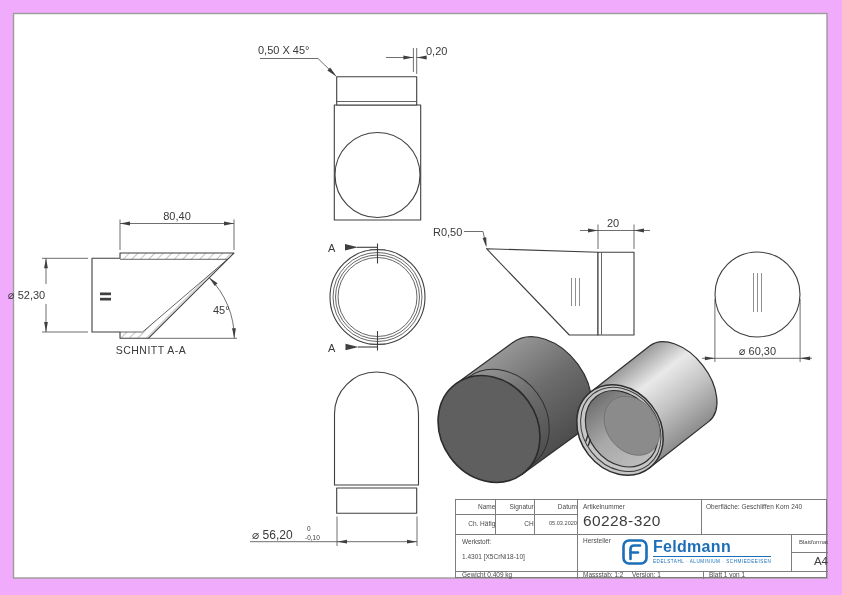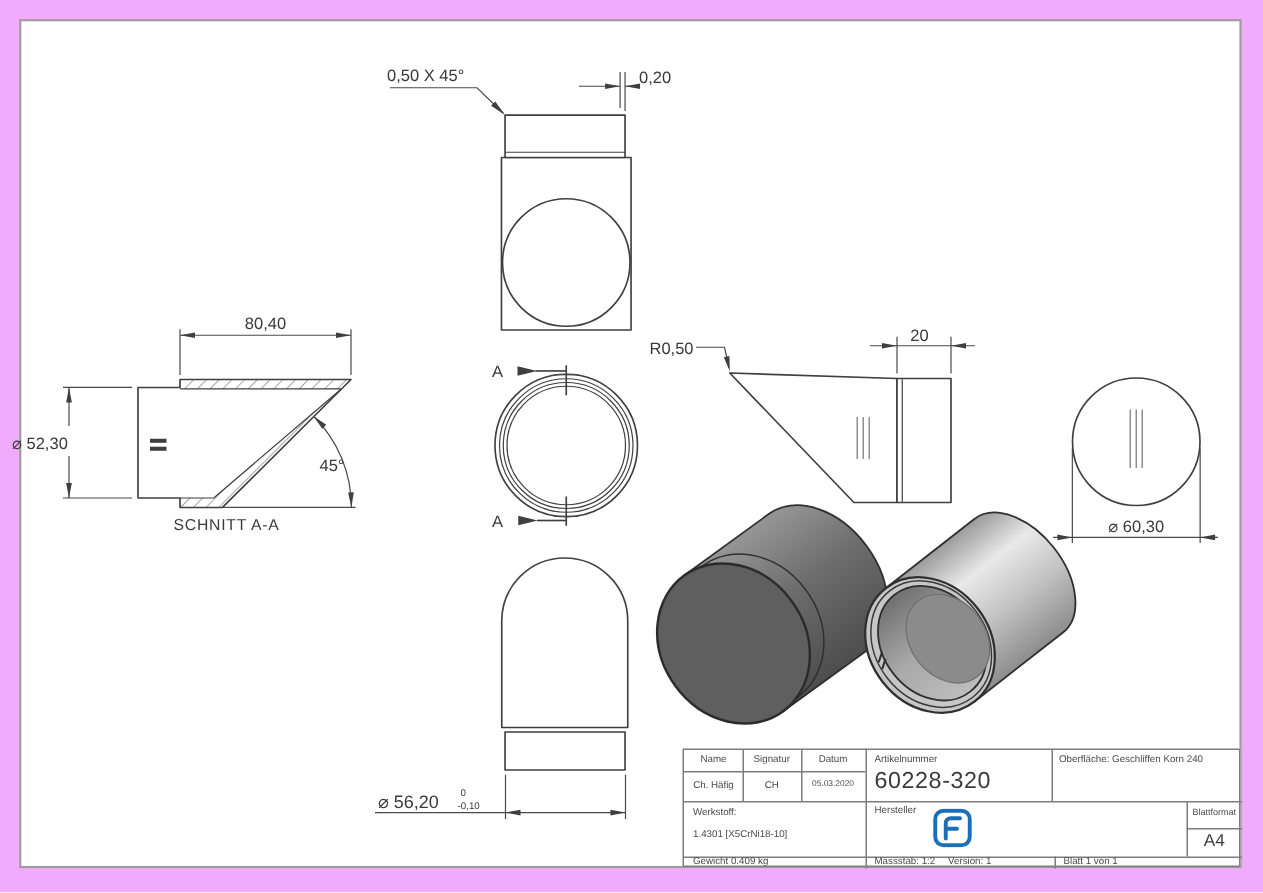--- a/index.html
+++ b/index.html
@@ -15,21 +15,21 @@
   .arw{fill:#3f3f3f;stroke:none;}
   .grind{stroke:#8f8f8f;stroke-width:1;fill:none;}
   .dimtxt{font-family:"Liberation Sans","DejaVu Sans",sans-serif;font-size:11px;fill:#3a3a3a;}
   .dimtxt-sm{font-family:"Liberation Sans","DejaVu Sans",sans-serif;font-size:6.5px;fill:#3a3a3a;}
   .captxt{font-family:"Liberation Sans","DejaVu Sans",sans-serif;font-size:10.5px;fill:#3a3a3a;letter-spacing:.5px;}
 
   
   #titleblock{position:absolute;left:455px;top:498.5px;width:372px;height:79.5px;border:1px solid #7d7d7d;box-sizing:border-box;background:#fff;}
   .tbl{position:absolute;background:#7d7d7d;}
   .tbt{position:absolute;font-size:6.5px;color:#4a4a4a;white-space:nowrap;line-height:1;}
-  .tbc{text-align:center;}
+  .tbc{text-align:right;}
   .artnum{font-size:15.5px;color:#3c3c3c;letter-spacing:.4px;}
   .a4{font-size:11.5px;color:#3c3c3c;}
   .tiny{font-size:5.6px;}
   
   #logo{position:absolute;left:166px;top:39px;display:flex;align-items:flex-start;gap:5px;}
   #logo-textcol{display:flex;flex-direction:column;}
   #logo-name{font-size:16px;line-height:1.05;color:#1b6fb8;font-weight:600;letter-spacing:.3px;}
   #logo-rule{height:1.2px;background:#1b6fb8;margin-top:1px;}
   #logo-tagline{font-size:4.6px;color:#1b6fb8;letter-spacing:.55px;margin-top:1.5px;white-space:nowrap;}
 </style>
@@ -228,20 +228,25 @@
   <span class="tbt" style="left:6px;top:54px">1.4301 [X5CrNi18-10]</span>
 
   <span class="tbt" style="left:127px;top:38.5px">Hersteller</span>
 
   <div id="logo">
     <svg width="26" height="26" viewBox="0 0 26 26">
       <rect x="1.5" y="1.5" width="23" height="23" rx="5.5" fill="none" stroke="#1b6fb8" stroke-width="2.6"></rect>
       <path d="M8.5 20 V10 Q8.5 6.5 12 6.5 H18" fill="none" stroke="#1b6fb8" stroke-width="2.6" stroke-linecap="round"></path>
       <path d="M8.5 13.5 H16" fill="none" stroke="#1b6fb8" stroke-width="2.6" stroke-linecap="round"></path>
     </svg>
+    <div id="logo-textcol">
+      <span id="logo-name">Feldmann</span>
+      <div id="logo-rule"></div>
+      <span id="logo-tagline">EDELSTAHL · ALUMINIUM · SCHMIEDEEISEN</span>
+    </div>
   </div>
 
   <span class="tbt tbc" style="left:335px;width:37px;top:39px;font-size:6px">Blattformat</span>
   <span class="tbt tbc a4" style="left:335px;width:37px;top:56px">A4</span>
 
   <span class="tbt" style="left:6px;top:72.5px">Gewicht 0.409 kg</span>
   <span class="tbt" style="left:127px;top:72.5px">Massstab: 1:2</span>
   <span class="tbt" style="left:176px;top:72.5px">Version: 1</span>
   <span class="tbt" style="left:253px;top:72.5px">Blatt 1 von 1</span>
 </div>

